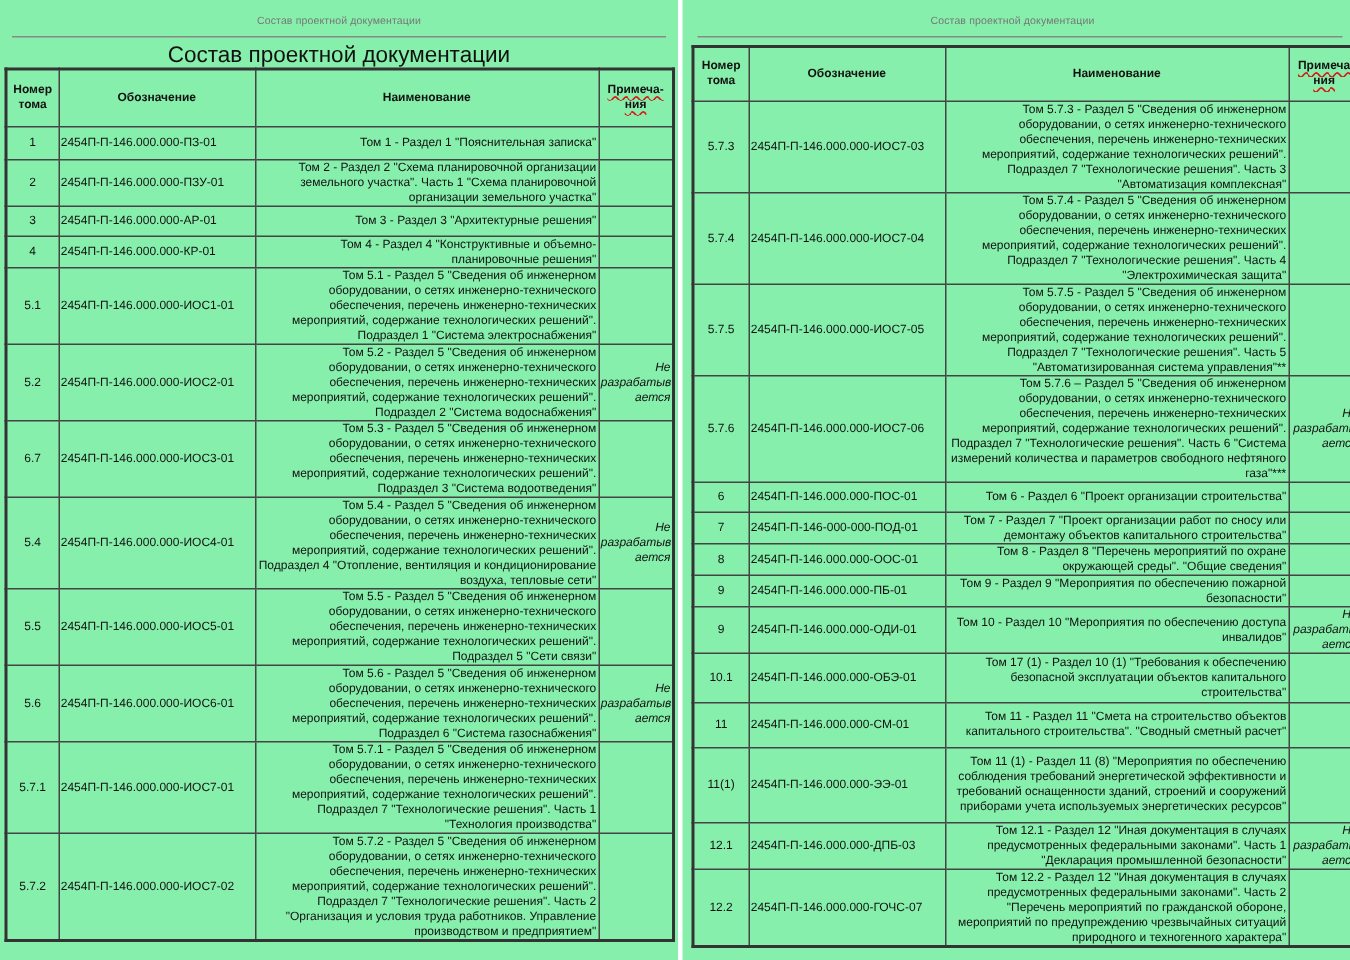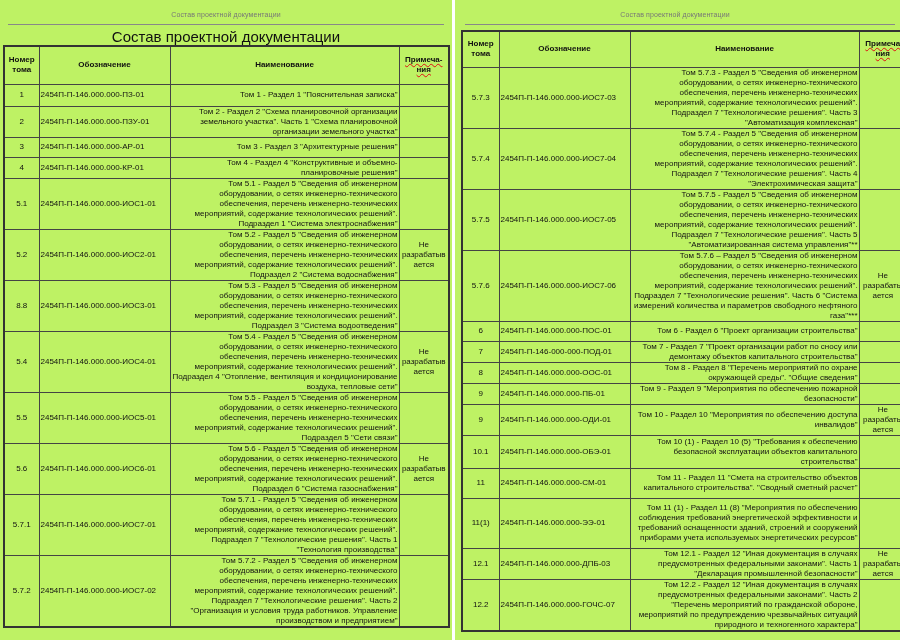--- a/index.html
+++ b/index.html
@@ -1,20 +1,20 @@
 <!DOCTYPE html>
 <html><head>
   <meta charset="utf-8">
   <style>
     html, body { margin: 0; padding: 0; background: #ffffff; }
     body {
       width: 900px; height: 640px; position: relative; overflow: hidden;
       font-family: "Liberation Sans", sans-serif; color: #111;
     }
-    .page { position: absolute; top: 0; height: 640px; background: #bef264; }
+    .page { position: absolute; top: 0; height: 640px; background: #86efac; }
     #page-left { left: 0; width: 452px; }
     #page-right { left: 455px; width: 445px; }
     .running-head {
       position: absolute; top: 11px; font-size: 7px; color: #777;
       text-align: center; letter-spacing: 0.1px;
     }
     .rule { position: absolute; top: 24px; height: 1px; background: #888; }
     #page-left .running-head { left: 8px; width: 436px; }
     #page-left .rule { left: 8px; width: 436px; }
     #page-right .running-head { left: 10px; width: 420px; }
@@ -30,21 +30,21 @@
     #table-left { left: 3px; top: 45px; width: 445px; border: 2px solid #333; }
     #table-right { left: 6px; top: 30px; width: 445px; border: 2px solid #333; }
     table.sostav th, table.sostav td {
       border: 1px solid #444; padding: 0 1px; vertical-align: middle;
       overflow: hidden;
     }
     table.sostav th { font-weight: bold; font-size: 8px; text-align: center; line-height: 10px; }
     th.c-num, td.c-num { text-align: center; }
     td.c-code { white-space: nowrap; padding-left: 0; margin-left: 24px; }
     td.c-name { text-align: right; }
-    td.c-note { text-align: center; vertical-align: middle; padding-left: 1px; white-space: pre-line; }
+    td.c-note { text-align: right; vertical-align: middle; padding-left: 1px; white-space: pre-line; font-style: italic; }
     .spell {
       text-decoration: underline wavy #d11; text-underline-offset: 1px; text-decoration-thickness: 1px;
     }
     .note-head { display: block; white-space: pre-line; }
   </style>
 </head>
 <body>
 
 <div class="page" id="page-left">
   <div class="running-head">Состав проектной документации</div>
@@ -101,21 +101,21 @@
         </tr>
         <tr style="height: 50px;">
           <td class="c-num">5.2</td>
           <td class="c-code">2454П-П-146.000.000-ИОС2-01</td>
           <td class="c-name">Том 5.2 - Раздел 5 "Сведения об инженерном оборудовании, о сетях инженерно-технического обеспечения, перечень инженерно-технических мероприятий, содержание технологических решений". Подраздел 2 "Система водоснабжения"</td>
           <td class="c-note">Не
 разрабатыв
 ается</td>
         </tr>
         <tr style="height: 50px;">
-          <td class="c-num">8.8</td>
+          <td class="c-num">6.7</td>
           <td class="c-code">2454П-П-146.000.000-ИОС3-01</td>
           <td class="c-name">Том 5.3 - Раздел 5 "Сведения об инженерном оборудовании, о сетях инженерно-технического обеспечения, перечень инженерно-технических мероприятий, содержание технологических решений". Подраздел 3 "Система водоотведения"</td>
           <td class="c-note"></td>
         </tr>
         <tr style="height: 60px;">
           <td class="c-num">5.4</td>
           <td class="c-code">2454П-П-146.000.000-ИОС4-01</td>
           <td class="c-name">Том 5.4 - Раздел 5 "Сведения об инженерном оборудовании, о сетях инженерно-технического обеспечения, перечень инженерно-технических мероприятий, содержание технологических решений". Подраздел 4 "Отопление, вентиляция и кондиционирование воздуха, тепловые сети"</td>
           <td class="c-note">Не
 разрабатыв
@@ -227,21 +227,21 @@
           <td class="c-num">9</td>
           <td class="c-code">2454П-П-146.000.000-ОДИ-01</td>
           <td class="c-name">Том 10 - Раздел 10 "Мероприятия по обеспечению доступа инвалидов"</td>
           <td class="c-note">Не
 разрабаты
 ается</td>
         </tr>
         <tr style="height: 33px;">
           <td class="c-num">10.1</td>
           <td class="c-code">2454П-П-146.000.000-ОБЭ-01</td>
-          <td class="c-name">Том 10 (1) - Раздел 10 (5) "Требования к обеспечению безопасной эксплуатации объектов капитального строительства"</td>
+          <td class="c-name">Том 17 (1) - Раздел 10 (1) "Требования к обеспечению безопасной эксплуатации объектов капитального строительства"</td>
           <td class="c-note"></td>
         </tr>
         <tr style="height: 30px;">
           <td class="c-num">11</td>
           <td class="c-code">2454П-П-146.000.000-СМ-01</td>
           <td class="c-name">Том 11 - Раздел 11 "Смета на строительство объектов капитального строительства". "Сводный сметный расчет"</td>
           <td class="c-note"></td>
         </tr>
         <tr style="height: 50px;">
           <td class="c-num">11(1)</td>

